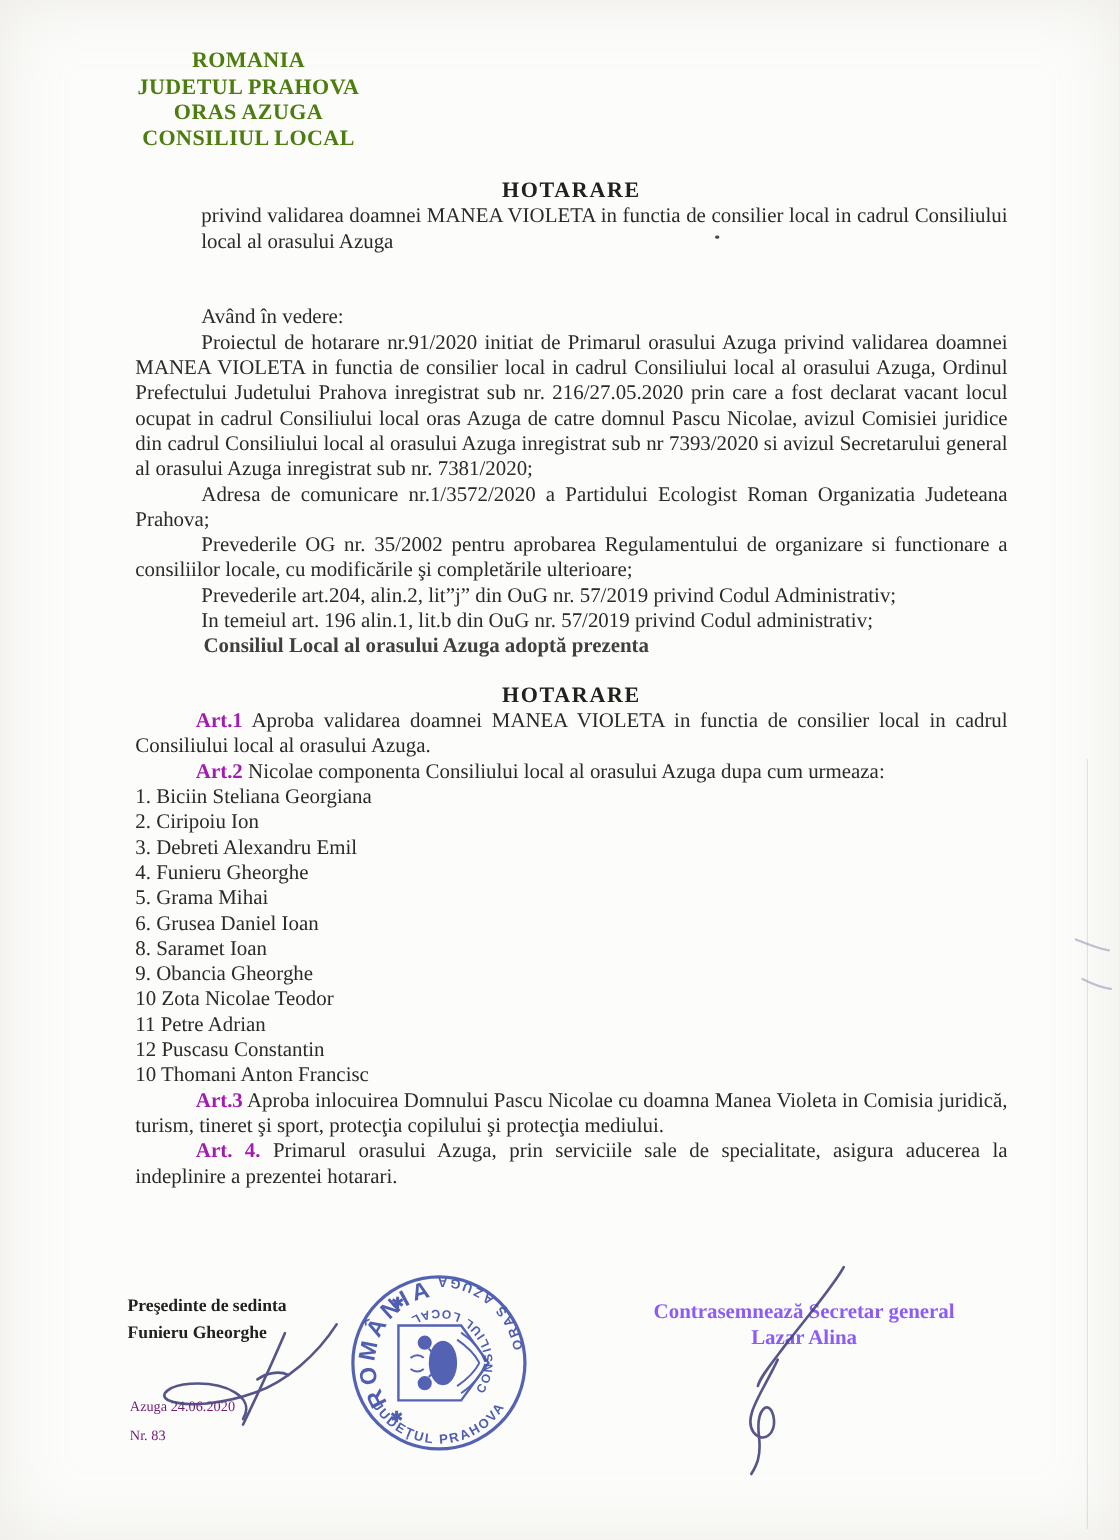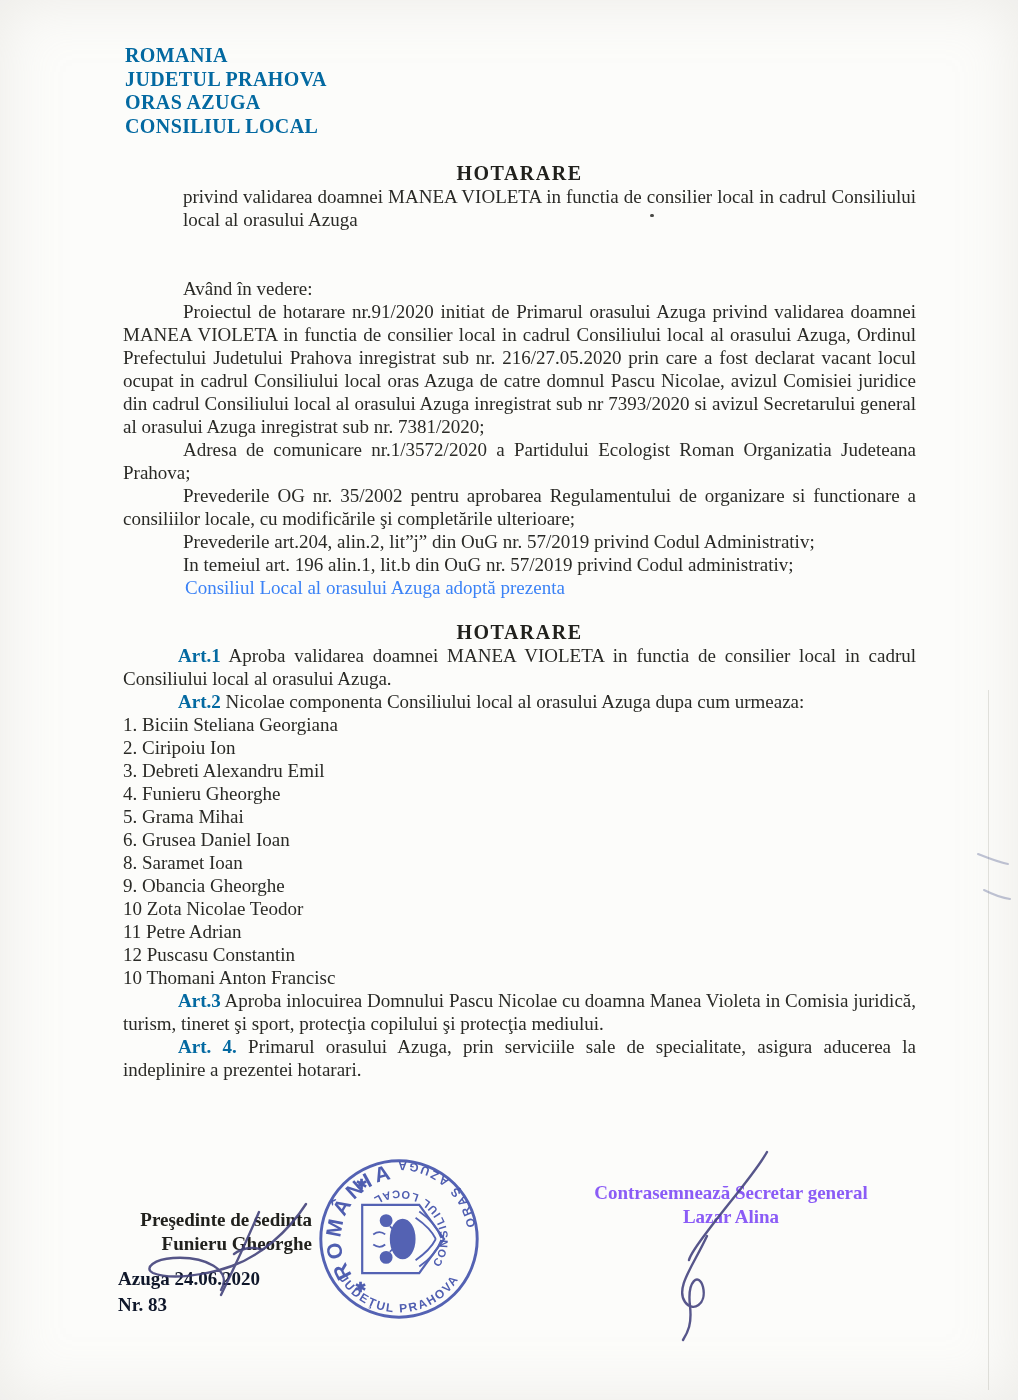--- a/index.html
+++ b/index.html
@@ -9,55 +9,54 @@
     margin:0 auto;
     background:#fcfcfa;
     font-family:"Liberation Serif", serif;
     color:#2a2a26;
     overflow:hidden;
     box-shadow:inset 0 0 60px rgba(190,188,180,0.25);
   }
   .letterhead{
     position:absolute;left:125px;top:44px;
     font-size:20px;font-weight:bold;line-height:23.5px;
-    letter-spacing:0.4px;color:#0369a1;
+    letter-spacing:0.4px;color:#4d7c0f;text-align:center;
   }
   .content{
     position:absolute;left:123px;top:162px;width:793px;
     font-size:19px;line-height:23px;
   }
   .doc-heading{
     text-align:center;font-weight:bold;letter-spacing:1.5px;
     font-size:20px;color:#21211d;
   }
   .doc-subtitle{
     margin-left:60px;text-align:justify;
   }
   .preamble-intro{margin-top:46px;text-indent:60px;}
   .para{text-align:justify;text-indent:60px;margin:0;}
-  .adopt-line{font-weight:normal;text-indent:62px;color:#3b82f6;}
+  .adopt-line{font-weight:bold;text-indent:62px;color:#404040;}
   .decision-heading{
     margin-top:22px;text-align:center;font-weight:bold;
     letter-spacing:1.5px;font-size:20px;color:#21211d;
   }
   .article{text-align:justify;text-indent:55px;margin:0;}
   .article:first-of-type{margin-top:24px;}
-  .article b{color:#0369a1;}
+  .article b{color:#a21caf;}
   .member-list{}
   .member-line{line-height:23px;}
   
   .sig-left{
     position:absolute;left:116px;top:1176px;width:196px;
-    text-align:right;font-weight:bold;font-size:19px;line-height:24px;
+    text-align:left;font-weight:bold;font-size:16px;line-height:24px;
     color:#21211d;
-    margin-top:32px;
   }
   .sig-date{
     position:absolute;left:118px;top:1266px;
-    font-weight:bold;font-size:19px;line-height:26px;color:#0f172a;
+    font-weight:normal;font-size:13px;line-height:26px;color:#701a75;
   }
   .sig-right{
     position:absolute;left:566px;top:1181px;width:330px;
     text-align:center;font-weight:bold;font-size:19px;line-height:24px;
     color:#8b5cf6;
   }
   svg{display:block;}
   .sig-ink{position:absolute;pointer-events:none;}
   .stamp{position:absolute;left:307px;top:1147px;}
   

